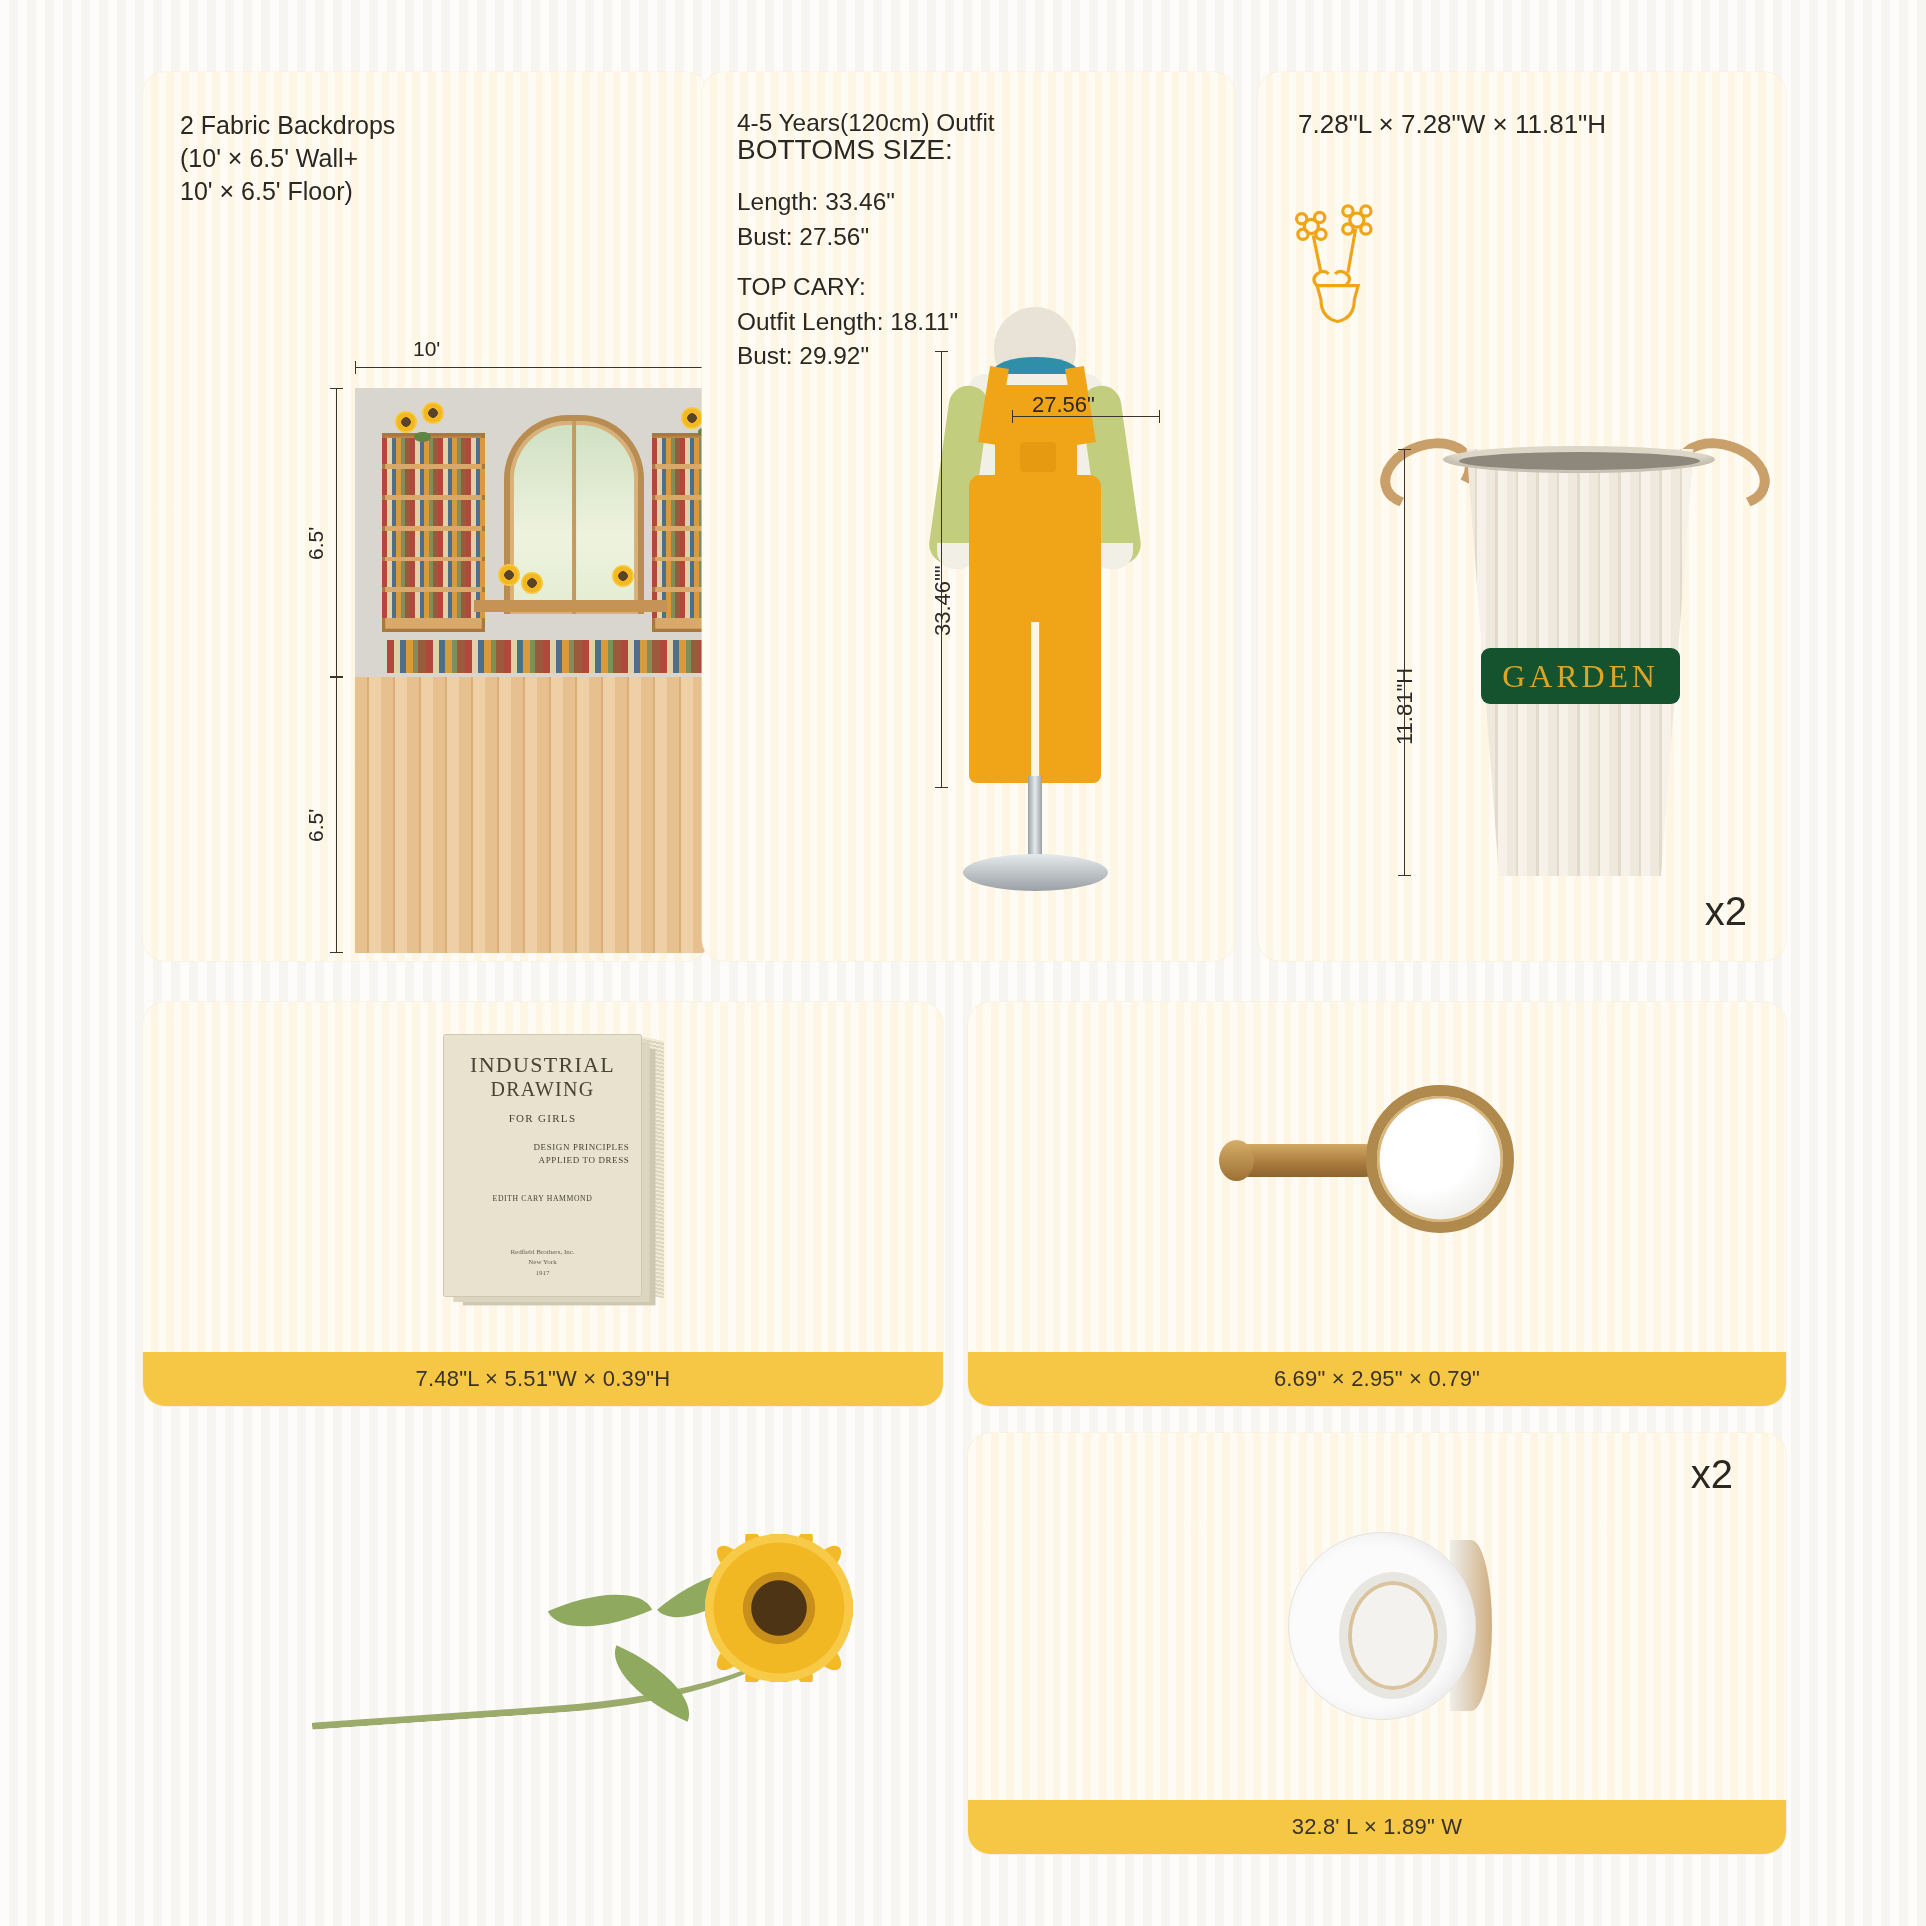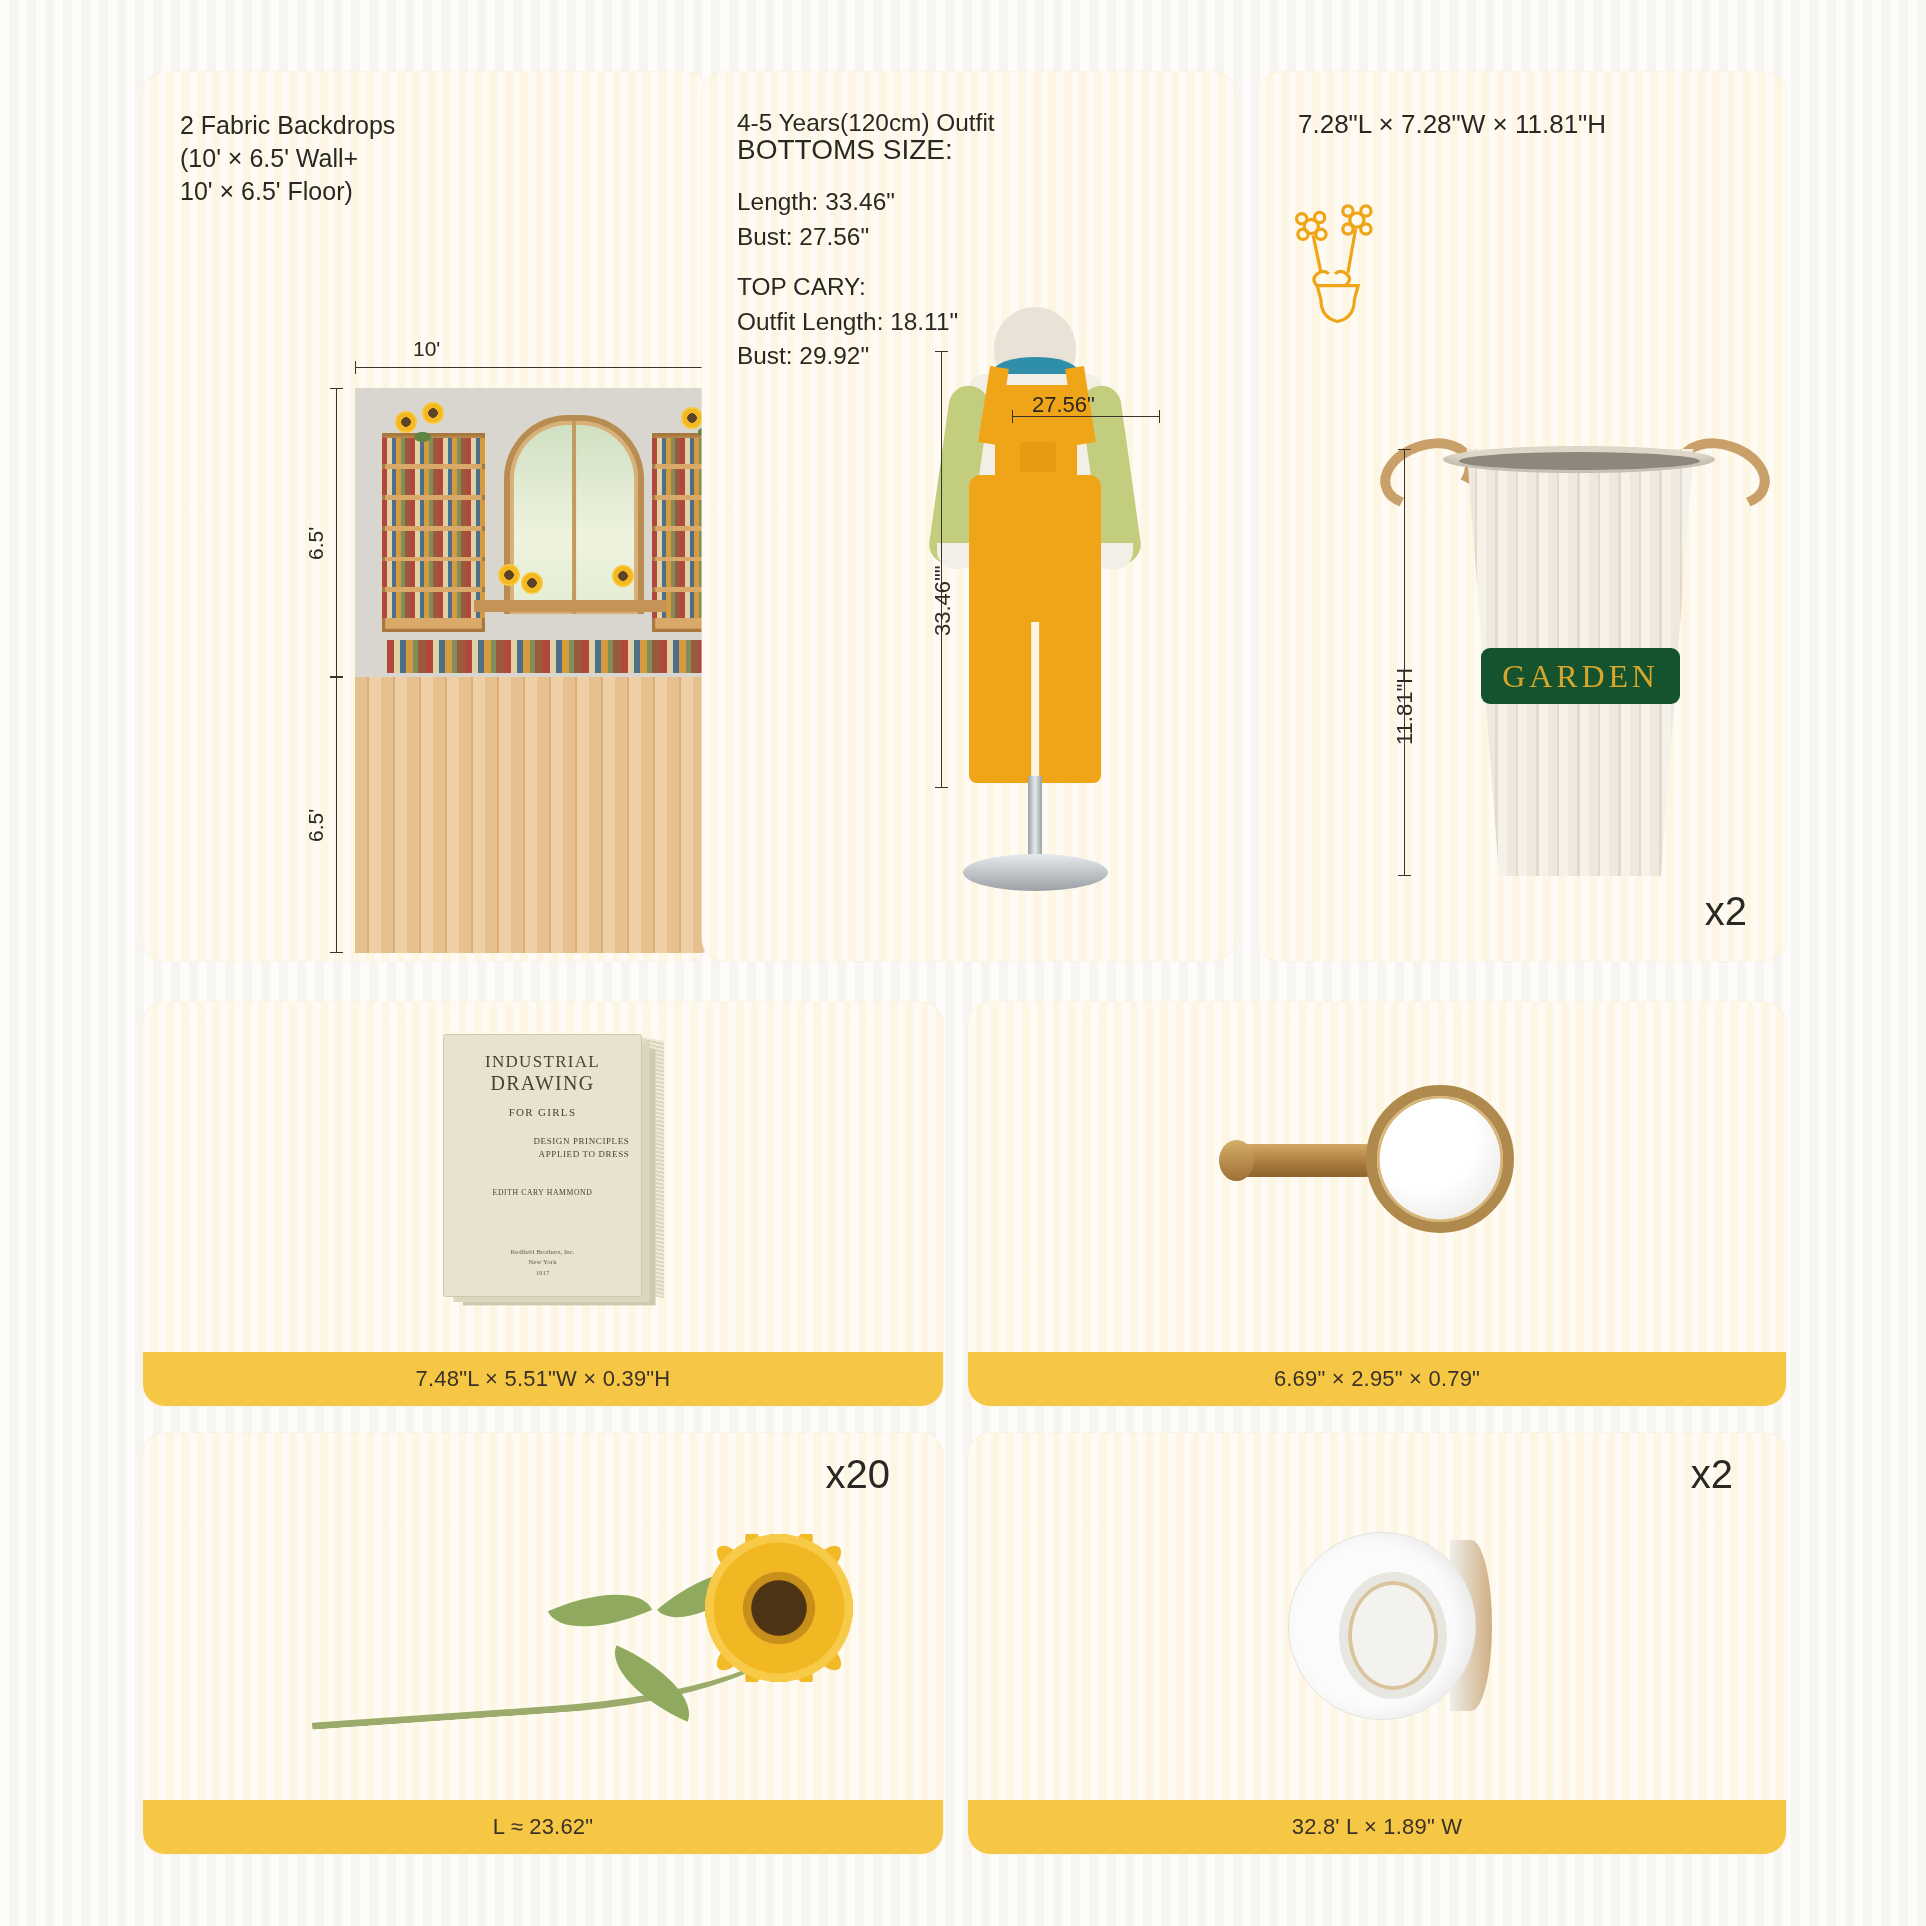--- a/index.html
+++ b/index.html
@@ -179,21 +179,21 @@
   .flower-icon{position:absolute;left:1276px;top:193px;width:122px;height:135px;}
 
   
   .book{
     position:absolute;left:443px;top:1034px;width:199px;height:263px;
     background:#e8e2cf;border:1.3px solid #cfc7ae;border-radius:2.6px;
     box-shadow:9px 6.4px 0 -1.3px #dcd5bf, 16.7px 11.6px 0 -3.2px #cfc8b1;
     padding:16.7px 11.6px;box-sizing:border-box;
     text-align:center;font-family:"Liberation Serif", serif;color:#4a4334;
   }
-  .book .t1{font-size:17px;letter-spacing:1.3px;}
+  .book .t1{font-size:22px;letter-spacing:1.3px;}
   .book .t2{font-size:20px;letter-spacing:1.3px;margin-bottom:11.6px;}
   .book .t3{font-size:11px;letter-spacing:1.3px;margin-bottom:16.7px;}
   .book .t4{font-size:9px;letter-spacing:0.6px;line-height:1.5;margin-bottom:26px;}
   .book .t5{font-size:7.7px;letter-spacing:0.6px;}
   .book .t6{position:absolute;left:0;right:0;bottom:18px;font-size:7px;line-height:1.5;color:#6b6250;}
   .book-edge{
     position:absolute;left:642px;top:1039px;width:22px;height:257px;
     background:repeating-linear-gradient(#efe9d8 0 1.9px,#ddd5bd 1.9px 3.9px);
     transform:skewY(12deg);
   }
@@ -381,24 +381,20 @@
 1917</div>
   </div>
 
   <div class="card" id="card-magnifier">
     <div class="caption">6.69" × 2.95" × 0.79"</div>
   </div>
   <div class="mag-handle"></div>
   <div class="mag-knob"></div>
   <div class="mag-lens"></div>
 
-  <div class="card" id="card-sunflower">
-    <div class="qty" style="right:53px;top:19px;">x20</div>
-    <div class="caption">L ≈ 23.62"</div>
-  </div>
   <div class="sf-stem"></div>
   <div class="sf-leaf a"></div>
   <div class="sf-leaf b"></div>
   <div class="sf-leaf c"></div>
   <svg class="sf-petals" viewBox="0 0 230 230">
     <g fill="#f3ba27">
       <ellipse cx="115" cy="16" rx="16" ry="34"></ellipse>
       <ellipse cx="115" cy="214" rx="16" ry="34"></ellipse>
       <ellipse cx="16" cy="115" rx="34" ry="16"></ellipse>
       <ellipse cx="214" cy="115" rx="34" ry="16"></ellipse>

